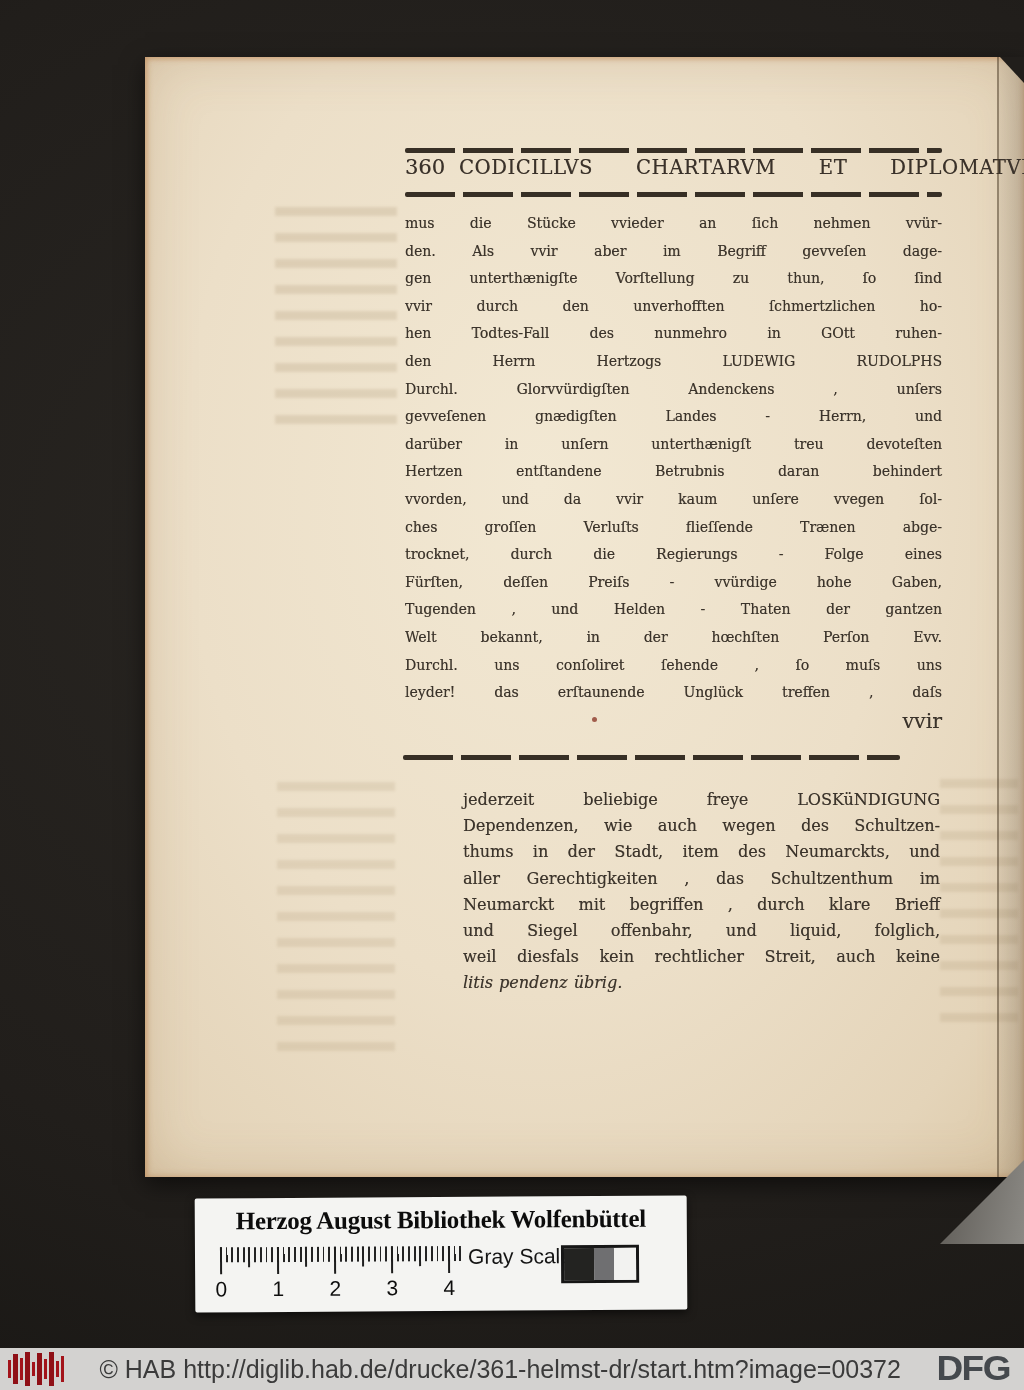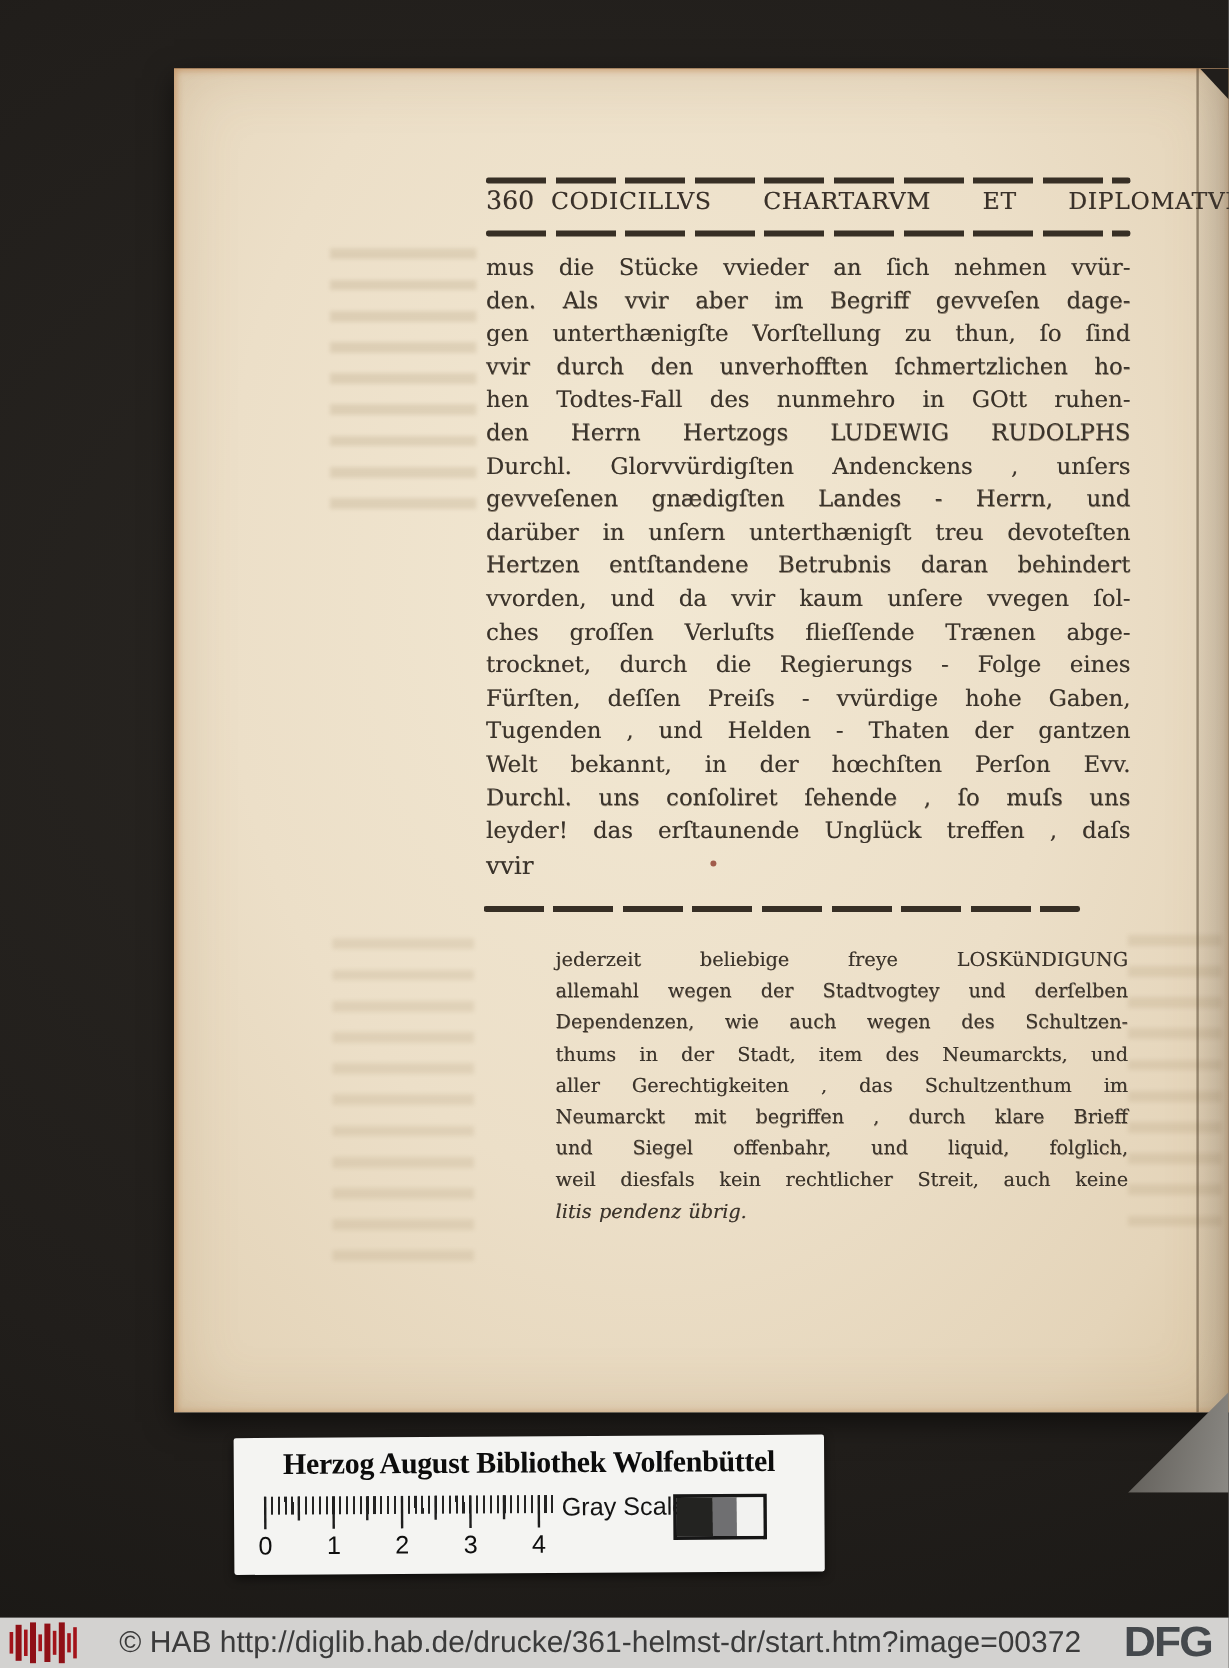--- a/index.html
+++ b/index.html
@@ -32,26 +32,26 @@
     background:repeating-linear-gradient(90deg,#372f25 0 50px,rgba(55,47,37,0) 50px 58px);}
   .rule-top{left:260px;top:91px;width:537px;}
   .rule-mid{left:260px;top:135px;width:537px;}
   .rule-div{left:258px;top:698px;width:497px;}
   .headrow{position:absolute;left:260px;top:98px;width:537px;display:flex;align-items:baseline;
     color:#39312a;text-shadow:.3px .3px .4px rgba(60,45,30,.55);}
   .pgnum{font-size:21px;margin-right:14px;}
   .headtitle{font-size:19.5px;letter-spacing:.6px;flex:1;display:flex;justify-content:space-between;gap:43px;}
   .col1{position:absolute;left:260px;top:153px;width:537px;}
   .col2{position:absolute;left:318px;top:730px;width:477px;}
-  .tl{font-size:19px;line-height:27.6px;color:#3a332b;word-spacing:1px;
+  .tl{font-size:14px;line-height:27.6px;color:#3a332b;word-spacing:1px;
       text-align:justify;text-align-last:justify;white-space:nowrap;
       text-shadow:.3px .3px .5px rgba(60,45,30,.5);}
   .col2 .tl{font-size:16px;line-height:26.2px;}
   .tl.lastline{text-align-last:left;white-space:normal;font-style:italic;}
-  .catchword{position:absolute;left:260px;top:652px;width:537px;text-align:left;
+  .catchword{position:absolute;left:260px;top:652px;width:537px;text-align:right;
     font-size:20.5px;color:#3a332b;text-shadow:.3px .3px .5px rgba(60,45,30,.5);}
   .inkdot{position:absolute;left:447px;top:660px;width:5px;height:5px;border-radius:50%;
     background:#8d3a2a;opacity:.8;}
   .ghost{position:absolute;filter:blur(1.6px);opacity:.15;pointer-events:none;
     background:repeating-linear-gradient(180deg,#84693f 0 9px,transparent 9px 26px);}
   .ghost.a{left:130px;top:150px;width:122px;height:232px;}
   .ghost.b{left:132px;top:725px;width:118px;height:280px;opacity:.12;}
   .ghost.c{left:795px;top:722px;width:78px;height:260px;opacity:.12;}
   
   .lib-label{position:absolute;left:195px;top:1197px;width:492px;height:114px;background:#f4f4f2;
@@ -125,21 +125,20 @@
     <div class="tl">Durchl. uns conſoliret ſehende , ſo muſs uns</div>
     <div class="tl">leyder! das erſtaunende Unglück treffen , daſs</div>
   </div>
   <div class="catchword">vvir</div>
   <div class="inkdot"></div>
 
   <div class="dashrule rule-div"></div>
 
   <div class="col2">
     <div class="tl">jederzeit beliebige freye LOSKüNDIGUNG</div>
-    <div class="tl">allemahl wegen der Stadtvogtey und derſelben</div>
     <div class="tl">Dependenzen, wie auch wegen des Schultzen-</div>
     <div class="tl">thums in der Stadt, item des Neumarckts, und</div>
     <div class="tl">aller Gerechtigkeiten , das Schultzenthum im</div>
     <div class="tl">Neumarckt mit begriffen , durch klare Brieff</div>
     <div class="tl">und Siegel offenbahr, und liquid, folglich,</div>
     <div class="tl">weil diesfals kein rechtlicher Streit, auch keine</div>
     <div class="tl lastline">litis pendenz übrig.</div>
   </div>
 
   <div class="crease"></div>

